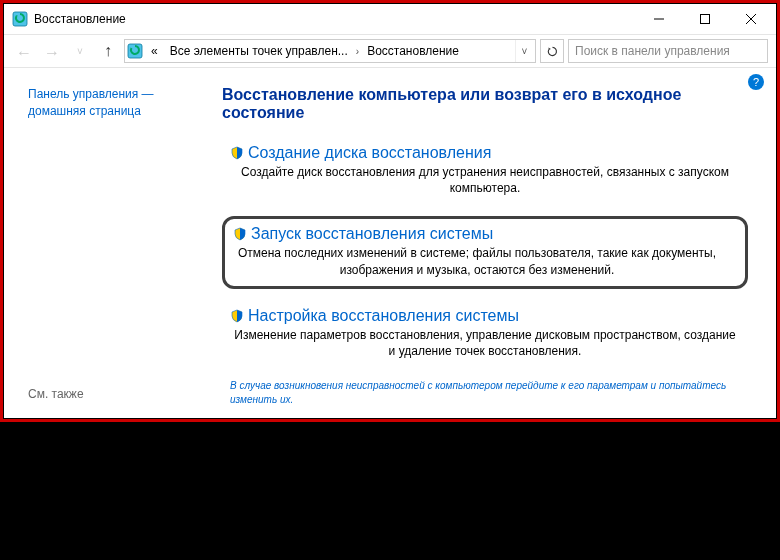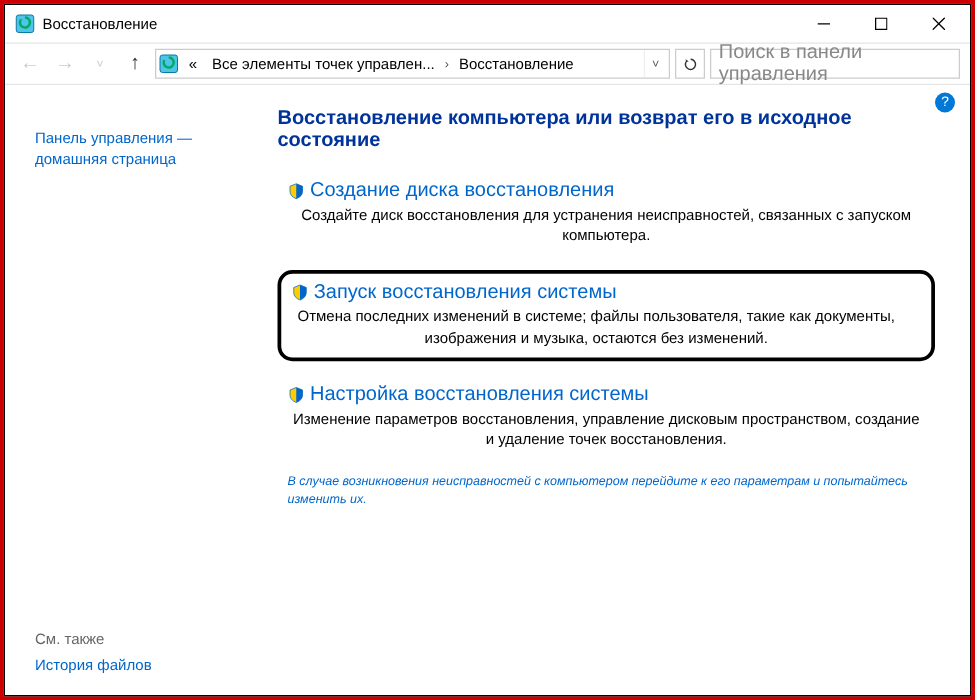--- a/index.html
+++ b/index.html
@@ -7,21 +7,21 @@
     font-family: "Segoe UI", Tahoma, sans-serif;
     font-size: 12px;
     background: #000;
     width: 780px;
     height: 560px;
     overflow: hidden;
   }
   .outer-frame {
     border: 3px solid #c00;
     width: 780px;
-    height: 560px;
+    height: 422px;
     background: #3b82f6;
     position: relative;
   }
   .window {
     border: 1px solid #000;
     width: 100%;
     height: 100%;
     display: flex;
     flex-direction: column;
     background: #fff;
@@ -92,21 +92,21 @@
     border: 1px solid #ccc;
     display: flex; align-items: center; justify-content: center;
     font-size: 13px;
     color: #333;
   }
   .search-field {
     width: 200px;
     height: 24px;
     border: 1px solid #ccc;
     padding: 0 6px;
-    font-size: 16px;
+    font-size: 12px;
     color: #888;
     display: flex;
     align-items: center;
   }
   .content-area {
     flex: 1;
     display: flex;
     position: relative;
     overflow: hidden;
   }
@@ -114,21 +114,20 @@
     width: 210px;
     padding: 18px 12px 12px 24px;
     display: flex;
     flex-direction: column;
     font-size: 12px;
   }
   .sidebar-link {
     color: #0066cc;
     line-height: 1.4;
     cursor: pointer;
-    margin-top: 16px;
   }
   .sidebar-spacer { flex: 1; }
   .sidebar-footer {
     color: #666;
     font-size: 12px;
     line-height: 1.8;
   }
   .sidebar-footer .link { color: #0066cc; cursor: pointer; }
   .main {
     flex: 1;
@@ -139,21 +138,21 @@
     color: #003399;
     font-size: 16px;
     font-weight: 700;
     margin-bottom: 18px;
   }
   .section {
     margin-bottom: 14px;
     padding: 4px 8px 6px 8px;
   }
   .section.highlighted {
-    border: 3px solid #000000;
+    border: 3px solid #404040;
     border-radius: 12px;
     padding: 6px 24px 8px 8px;
   }
   .section-title {
     color: #0066cc;
     font-size: 16px;
     display: flex;
     align-items: center;
     gap: 4px;
     cursor: pointer;
@@ -259,21 +258,20 @@
     </div>
 
     <div class="content-area">
       <div class="help-icon">?</div>
 
       <div class="sidebar">
         <div class="sidebar-link">Панель управления — домашняя страница</div>
         <div class="sidebar-spacer"></div>
         <div class="sidebar-footer">
           <div>См. также</div>
-          <div class="link">История файлов</div>
         </div>
       </div>
 
       <div class="main">
         <div class="main-heading">Восстановление компьютера или возврат его в исходное состояние</div>
 
         <div class="section">
           <div class="section-title">
             <span class="shield">
               <svg viewBox="0 0 14 14" width="14" height="14">

